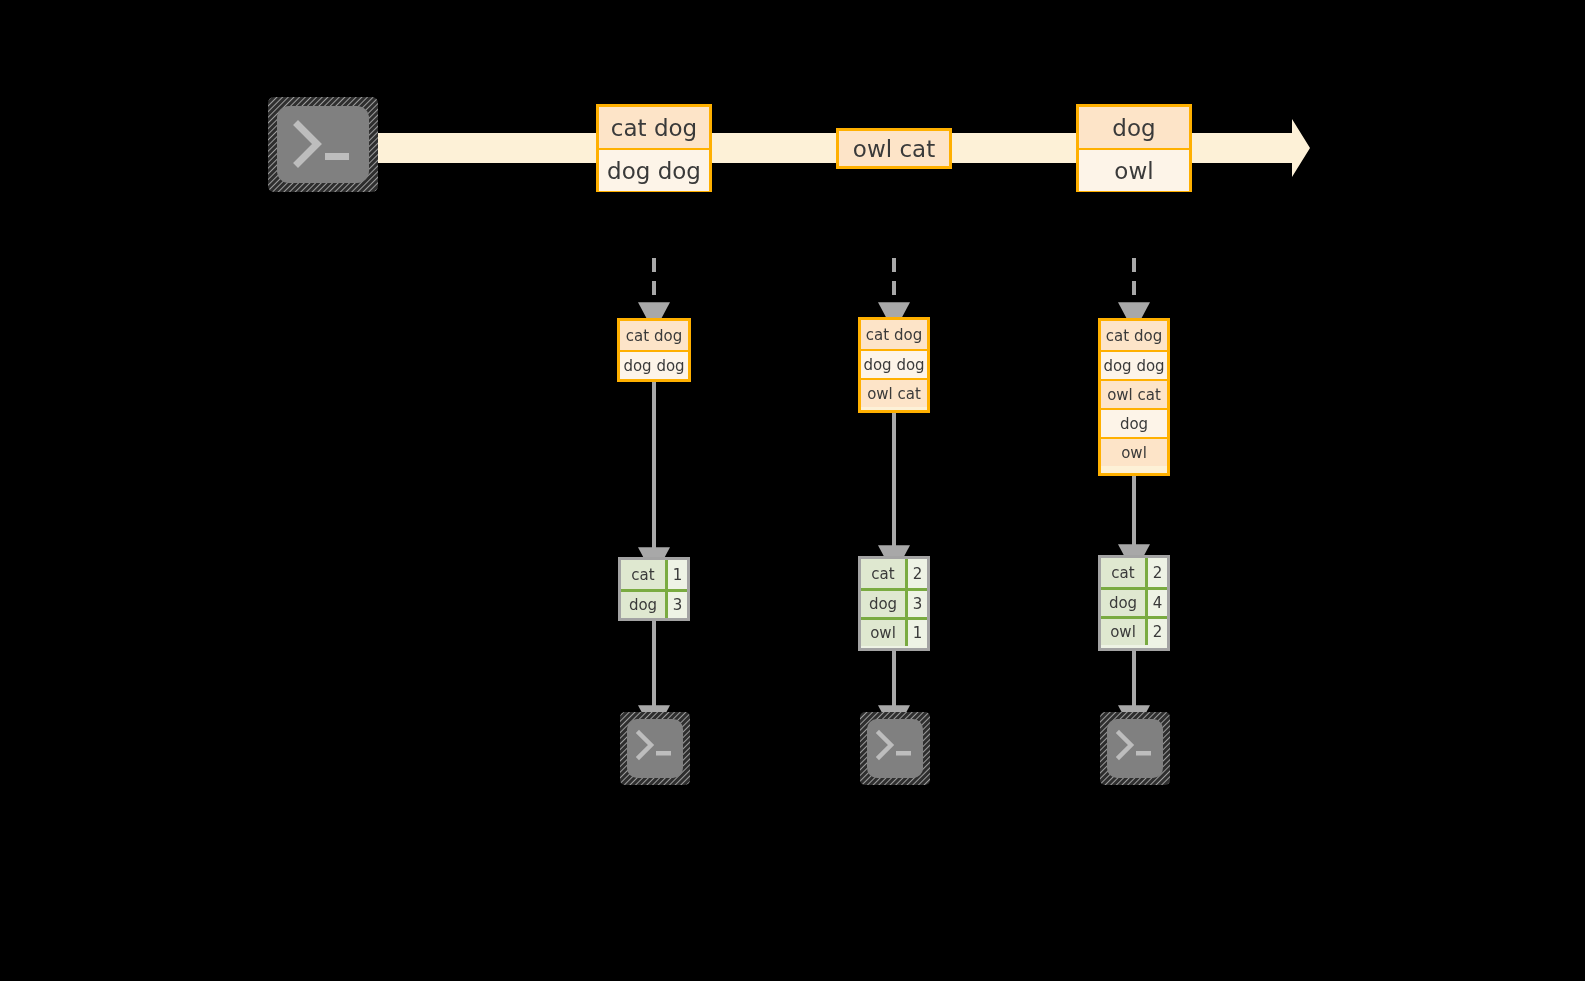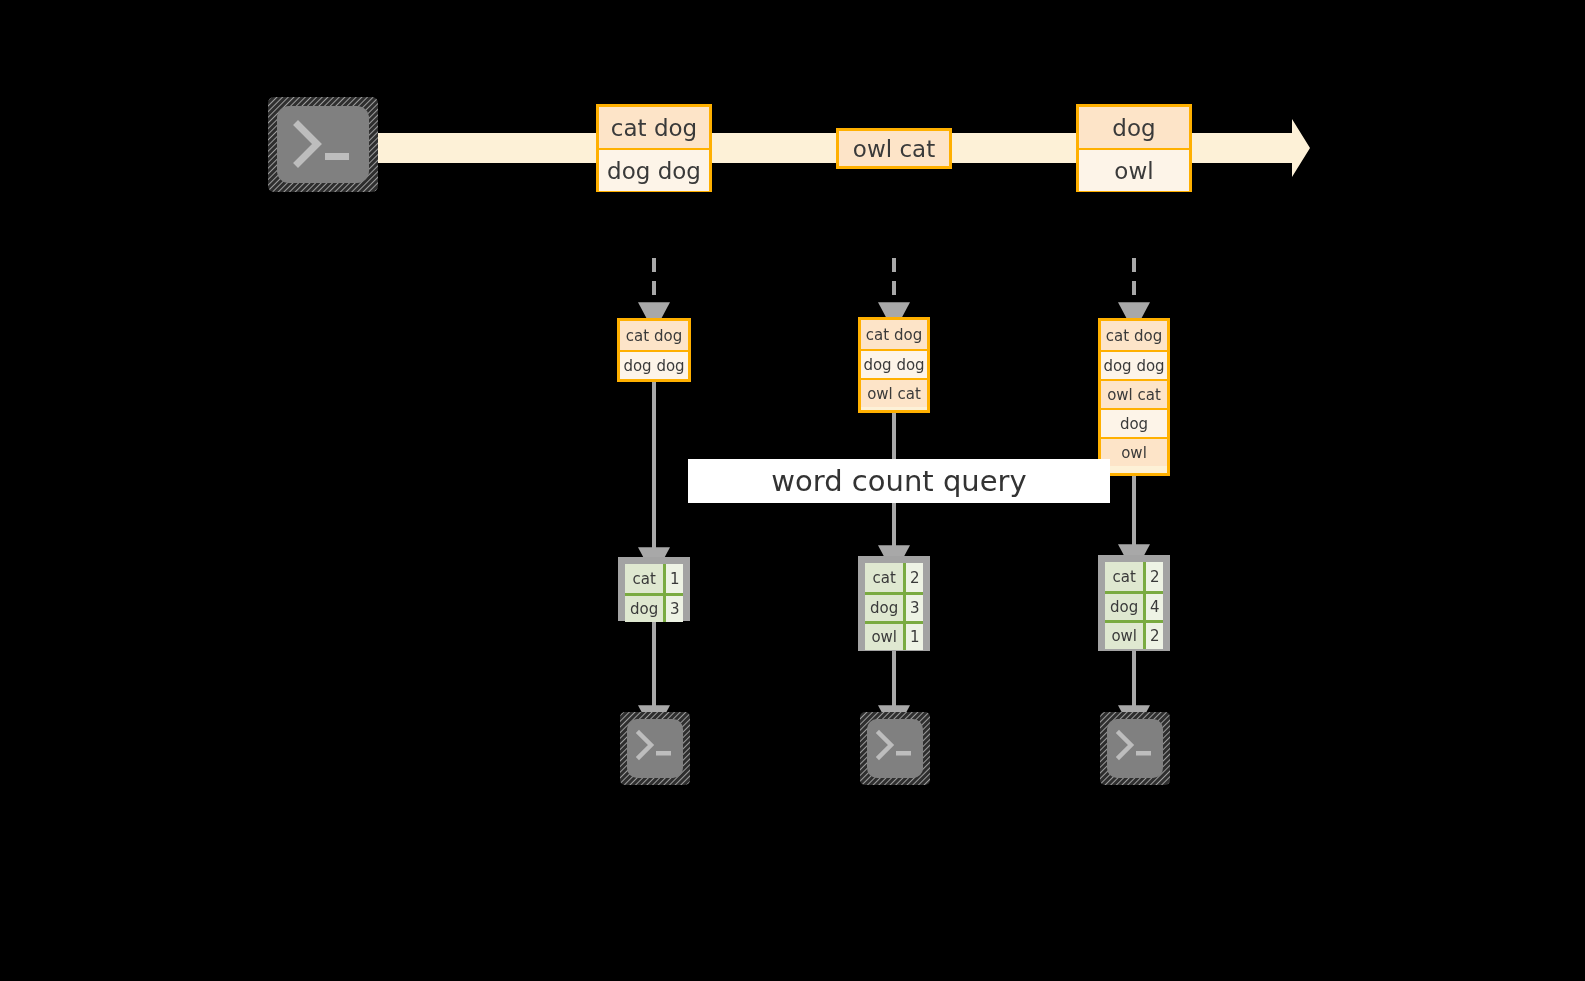--- a/index.html
+++ b/index.html
@@ -62,21 +62,21 @@
     color: #3a3a3a;
   }
   .state-row.dark  { background: #fde4c8; }
   .state-row.light { background: #fdf4e8; }
   .state-row + .state-row { border-top: 2px solid #ffb000; }
 
   
   .result-table {
     position: absolute;
     box-sizing: border-box;
-    border: 7px solid #a3a3a3;
+    border: 3px solid #a3a3a3;
     background: #eef3e5;
   }
   .result-row {
     display: flex;
     box-sizing: border-box;
   }
   .result-row + .result-row { border-top: 3px solid #7aab41; }
   .result-cell {
     box-sizing: border-box;
     display: flex;
@@ -233,15 +233,14 @@
     <div class="result-row" style="height:29px;">
       <div class="result-cell word" style="width:44px; font-size:15px;">dog</div>
       <div class="result-cell count" style="width:22px; font-size:15px;">4</div>
     </div>
     <div class="result-row" style="height:29px;">
       <div class="result-cell word" style="width:44px; font-size:15px;">owl</div>
       <div class="result-cell count" style="width:22px; font-size:15px;">2</div>
     </div>
   </div>
 
-  <div class="query-label" style="left:688px; top:459px; width:422px; height:44px; font-size:29px;">word count query</div>
 
 </div>
 
 </body></html>

